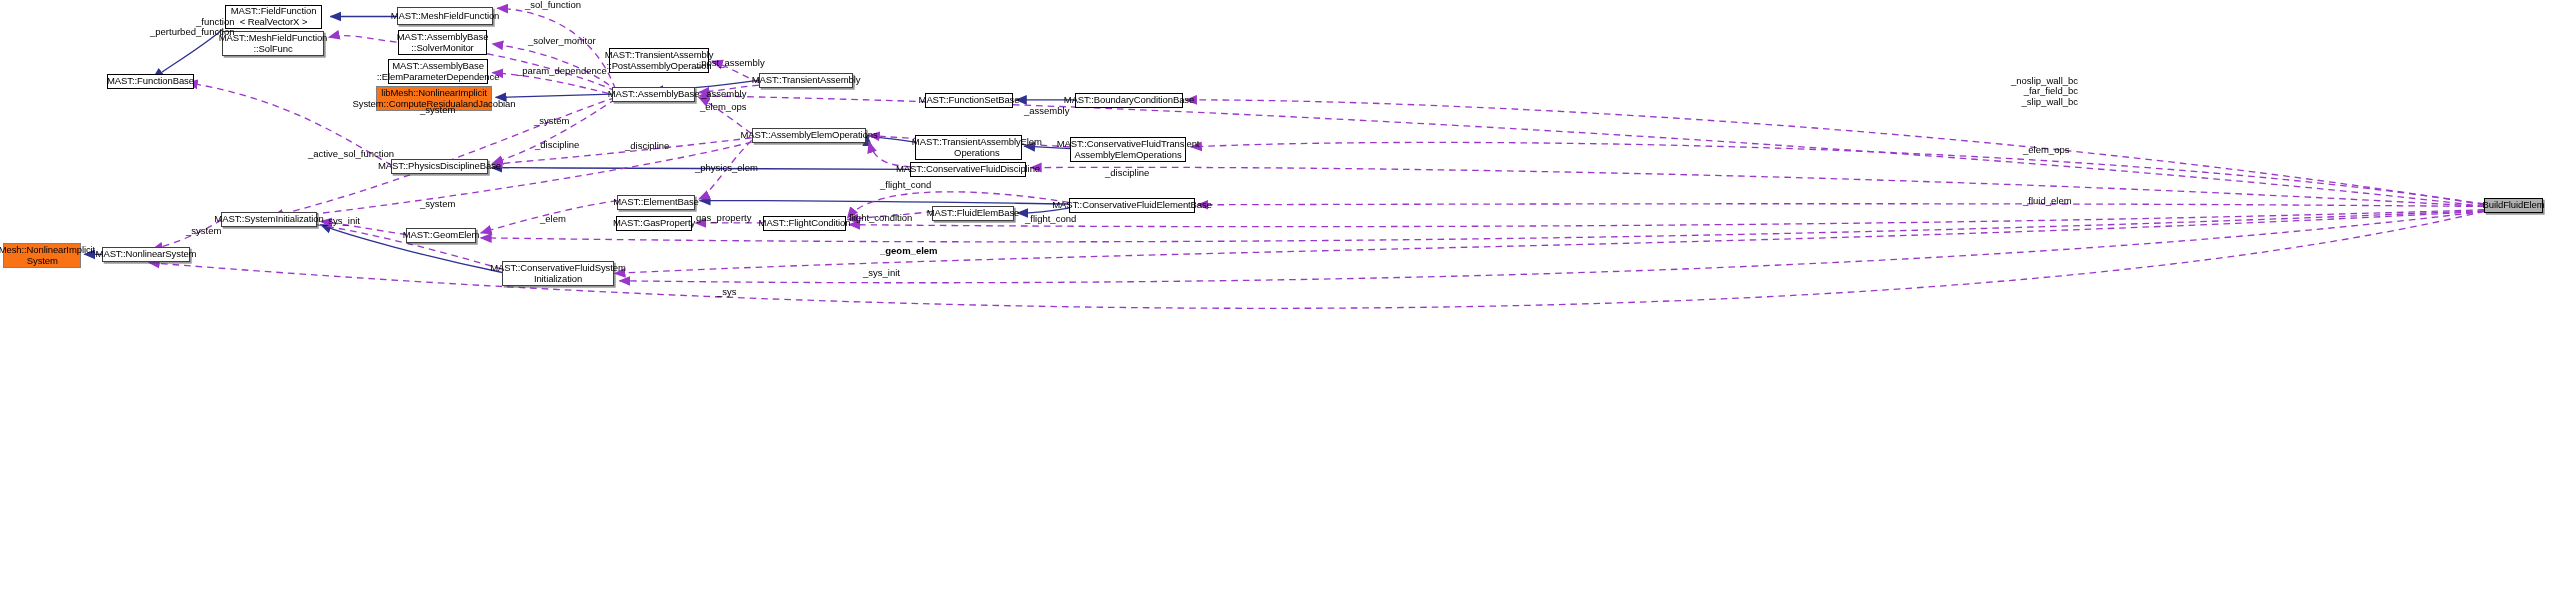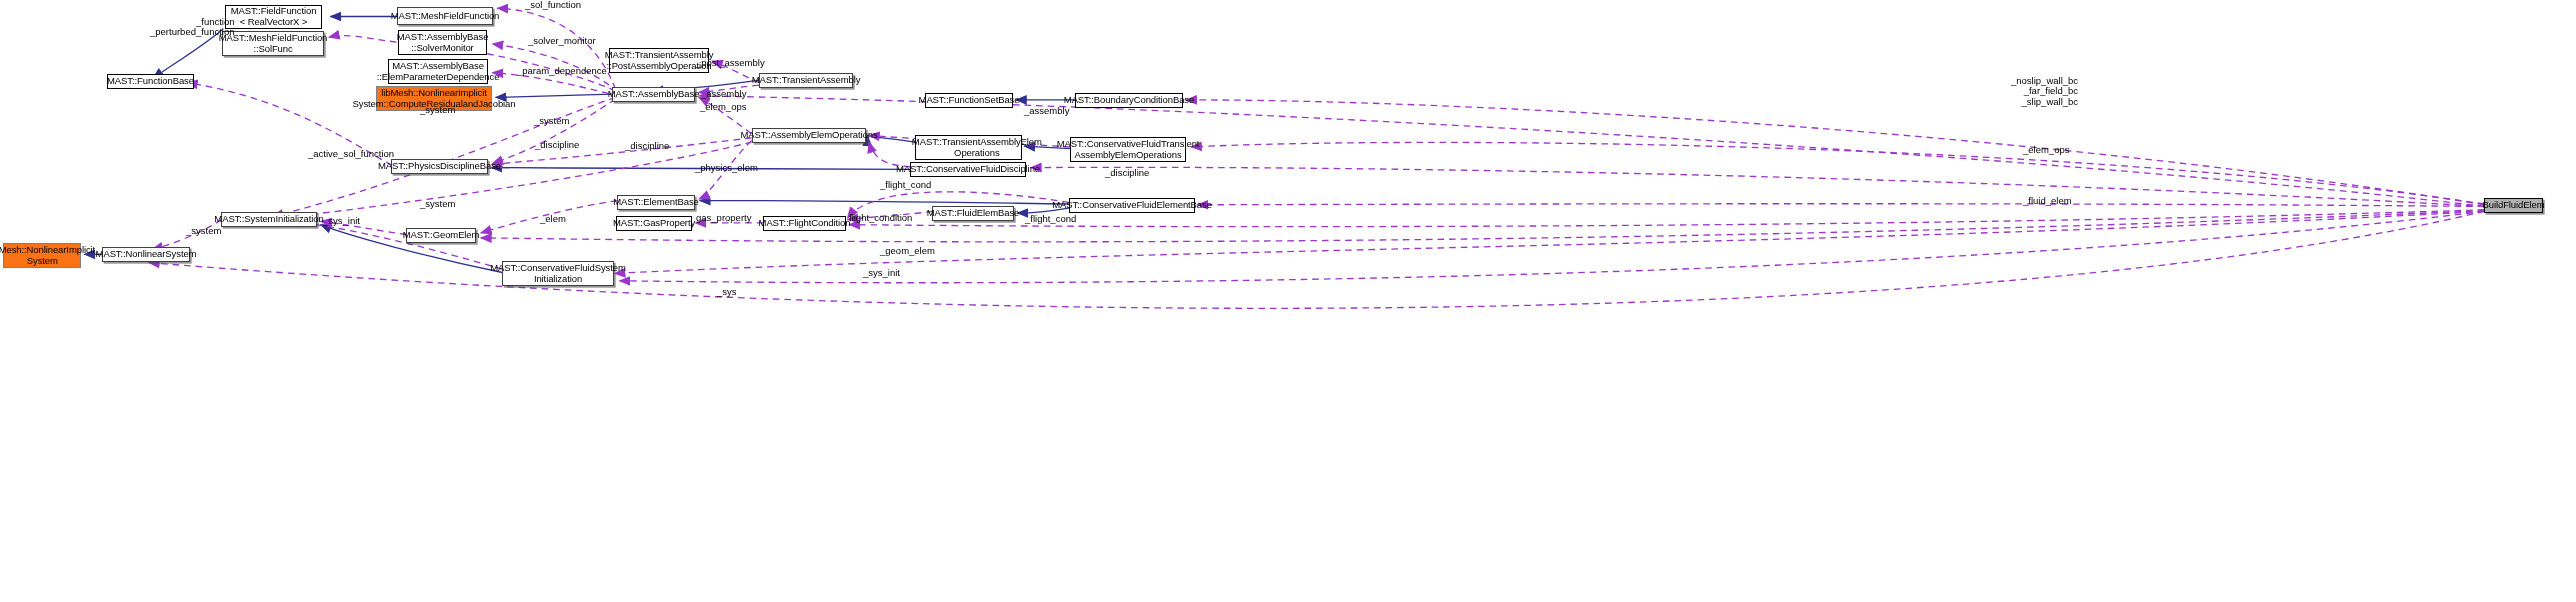--- a/index.html
+++ b/index.html
@@ -198,18 +198,18 @@
   <div class="edge-label" style="left:695px;top:163px;"><span>_physics_elem</span></div>
   <div class="edge-label" style="left:880px;top:180px;"><span>_flight_cond</span></div>
   <div class="edge-label" style="left:2023px;top:196px;"><span>_fluid_elem</span></div>
   <div class="edge-label" style="left:420px;top:199px;"><span>_system</span></div>
   <div class="edge-label" style="left:540px;top:214px;"><span>_elem</span></div>
   <div class="edge-label" style="left:696px;top:213px;"><span>gas_property</span></div>
   <div class="edge-label" style="left:849px;top:213px;"><span>flight_condition</span></div>
   <div class="edge-label" style="left:1025px;top:214px;"><span>_flight_cond</span></div>
   <div class="edge-label" style="left:323px;top:216px;"><span>_sys_init</span></div>
   <div class="edge-label" style="left:186px;top:226px;"><span>_system</span></div>
-  <div class="edge-label" style="left:880px;top:246px;"><span>_geom_elem</span></div>
+  <div class="edge-label" style="left:880px;top:246px;font-weight:bold;"><span>_geom_elem</span></div>
   <div class="edge-label" style="left:863px;top:268px;"><span>_sys_init</span></div>
   <div class="edge-label" style="left:717px;top:287px;"><span>_sys</span></div>
 
 </div>
 
 
 </body></html>

